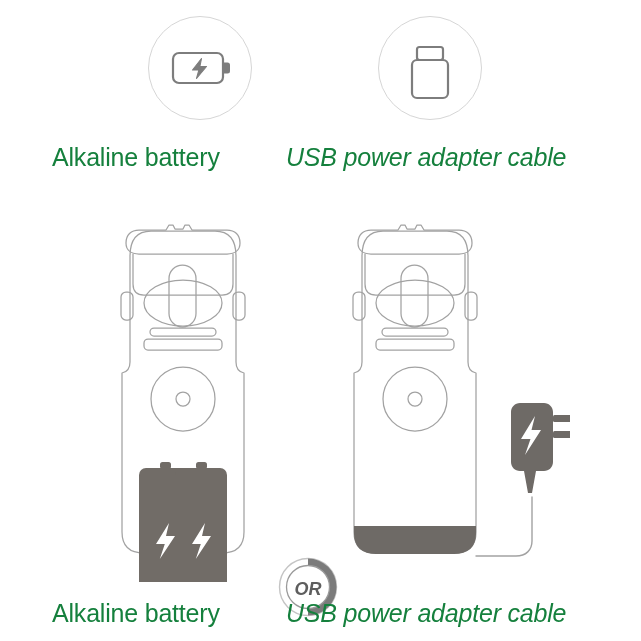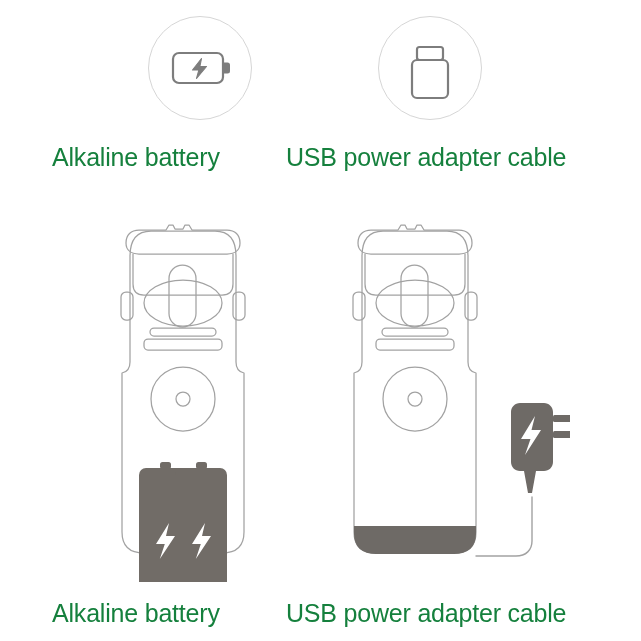--- a/index.html
+++ b/index.html
@@ -53,21 +53,21 @@
     position: absolute;
     top: 0;
     font-size: 25px;
     line-height: 34px;
     color: #15803d;
     letter-spacing: -0.2px;
     white-space: nowrap;
     font-family: "Liberation Sans", sans-serif;
   }
   .caption.c-left  { left: 52px;  }
-  .caption.c-right { left: 286px; }
+  .caption.c-right { left: 286px; font-style: italic; }
 
   
   .stage {
     position: absolute;
     left: 0;
     top: 196px;
     width: 641px;
     height: 400px;
   }
   .stage svg { display: block; }
@@ -248,20 +248,39 @@
                    l-4 22 h-4 l-4 -22
                    H180
                    C175 259 171 255 171 250 Z" fill="#6e6a66"></path>
           <rect x="213" y="203" width="23" height="7" rx="1.5" ry="1.5" fill="#6e6a66"></rect>
           <rect x="213" y="219" width="23" height="7" rx="1.5" ry="1.5" fill="#6e6a66"></rect>
           <path d="M195 204 L181 227 h9.5 l-5.5 16 L201 218 h-9.5 z" fill="#ffffff"></path>
         </g>
       </svg>
     </div>
 
+    <div class="or-badge">
+      <svg width="62" height="62" viewBox="0 0 62 62" aria-hidden="true">
+        <defs>
+          <clipPath id="orclip">
+            <path d="M31 2 A29 29 0 0 1 31 60 L31 49 L20 49 L20 37
+                     A0 0 0 0 0 20 37 L20 25 L31 25 Z"></path>
+          </clipPath>
+        </defs>
+
+        <circle cx="31" cy="31" r="28.5" fill="#ffffff" stroke="#c4c4c4" stroke-width="1.4"></circle>
+
+        <path d="M31 2.5
+                 A28.5 28.5 0 0 1 31 59.5
+                 V49 H20 V37 H31 V25 H20 V13 H31 Z" fill="#7b7b7b"></path>
+
+        <circle cx="31" cy="31" r="21.5" fill="#ffffff" stroke="#9a9a9a" stroke-width="1.3"></circle>
+        <text x="31" y="38.5" text-anchor="middle" font-family="'Liberation Sans', sans-serif" font-size="18" font-weight="bold" font-style="italic" fill="#5e5e5e" id="or-text">OR</text>
+      </svg>
+    </div>
 
   </div>
 
   <div class="caption-row bottom">
     <div class="caption c-left">Alkaline battery</div>
     <div class="caption c-right">USB power adapter cable</div>
   </div>
 
 </div>
 

